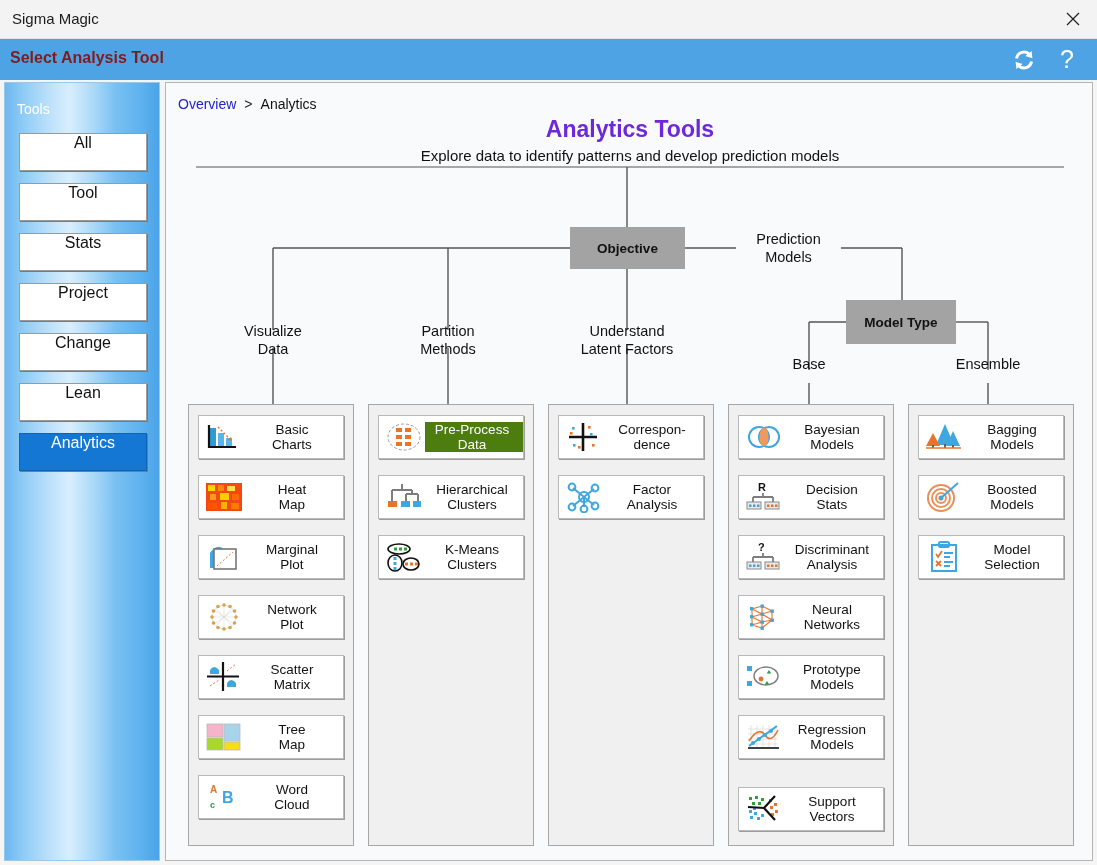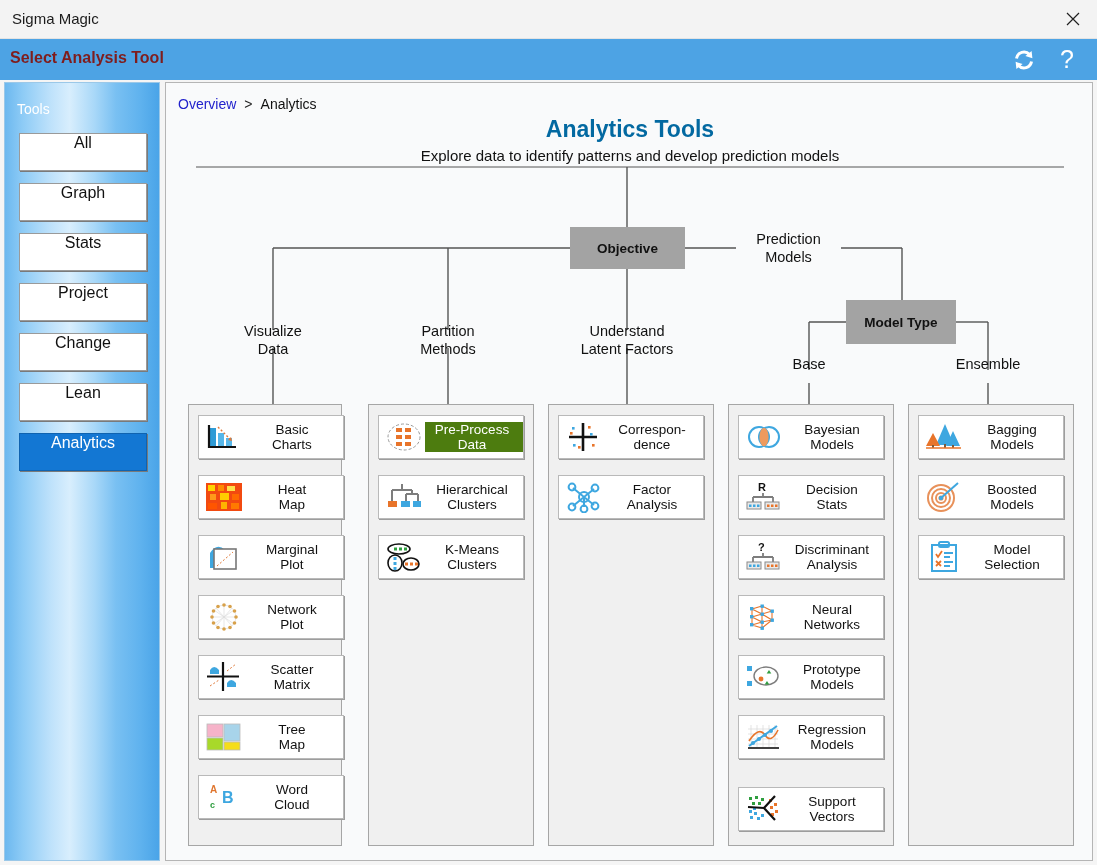--- a/index.html
+++ b/index.html
@@ -81,21 +81,21 @@
   #breadcrumb {
     position:absolute; left:12px; top:13px;
     font-size:14px; color:#111;
   }
   #breadcrumb .crumb-link { color:#2222cc; cursor:pointer; }
   #breadcrumb .crumb-sep { color:#222; margin:0 8px; }
   #breadcrumb .crumb-cur { color:#111; }
 
   #diagram-title {
     position:absolute; left:0; top:33px; width:928px;
-    text-align:center; font-size:23px; font-weight:bold; color:#0369a1;
+    text-align:center; font-size:23px; font-weight:bold; color:#6d28d9;
   }
   #diagram-sub {
     position:absolute; left:0; top:64px; width:928px;
     text-align:center; font-size:15px; color:#111;
   }
 
   
   #tree-svg { position:absolute; left:0; top:0; width:928px; height:779px; pointer-events:none; }
 
   .node-box {
@@ -166,21 +166,21 @@
   <div id="help-btn">?</div>
 </div>
 
 <div id="sidebar">
   <div class="sb-title">Tools</div>
 
   <div class="sb-btn" style="top:50px">
       <span>All</span>
     </div>
   <div class="sb-btn" style="top:100px">
-      <span>Graph</span>
+      <span>Tool</span>
     </div>
   <div class="sb-btn" style="top:150px">
       <span>Stats</span>
     </div>
   <div class="sb-btn" style="top:200px">
       <span>Project</span>
     </div>
   <div class="sb-btn" style="top:250px">
       <span>Change</span>
     </div>
@@ -254,21 +254,21 @@
     <div>Prediction</div>
     <div>Models</div>
   </div>
   <div class="branch-lbl" style="left:593px; top:272px; width:100px;">
     <div>Base</div>
   </div>
   <div class="branch-lbl" style="left:772px; top:272px; width:100px;">
     <div>Ensemble</div>
   </div>
 
-  <div class="group-panel" style="left:22px; width:154px;">
+  <div class="group-panel" style="left:22px; width:166px;">
 
     <div class="tool-card" style="top:10px">
       <span class="ico">
         <svg width="38" height="32" viewBox="0 0 38 32">
           <rect x="5" y="7" width="6" height="18" fill="#2e9bd6"></rect>
           <rect x="13" y="12" width="6" height="13" fill="#57b6e8"></rect>
           <rect x="21" y="17" width="6" height="8" fill="#57b6e8"></rect>
           <path d="M4 4 L4 26 L31 26" stroke="#111" stroke-width="2.2" fill="none"></path>
           <path d="M13 6 L27 20" stroke="#e07a3a" stroke-width="1.4" stroke-dasharray="2 2"></path>
           <polygon points="27,20 23,19 26,16" fill="#e07a3a"></polygon>

